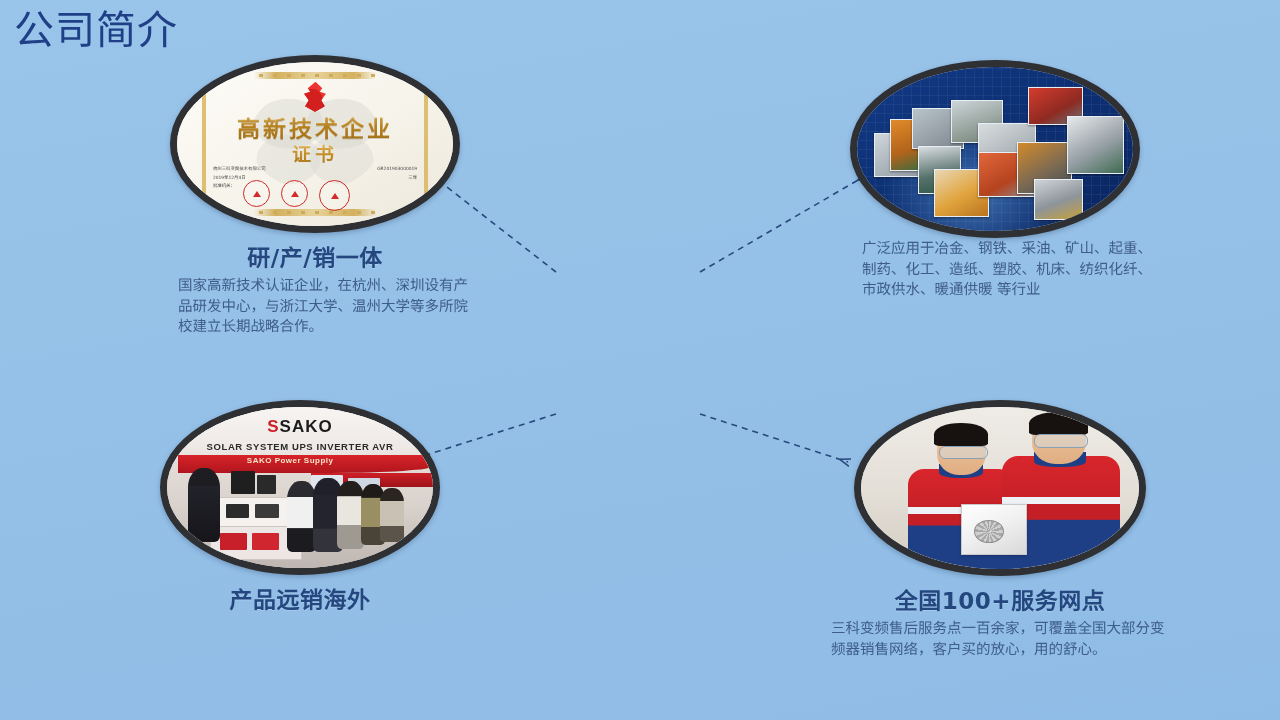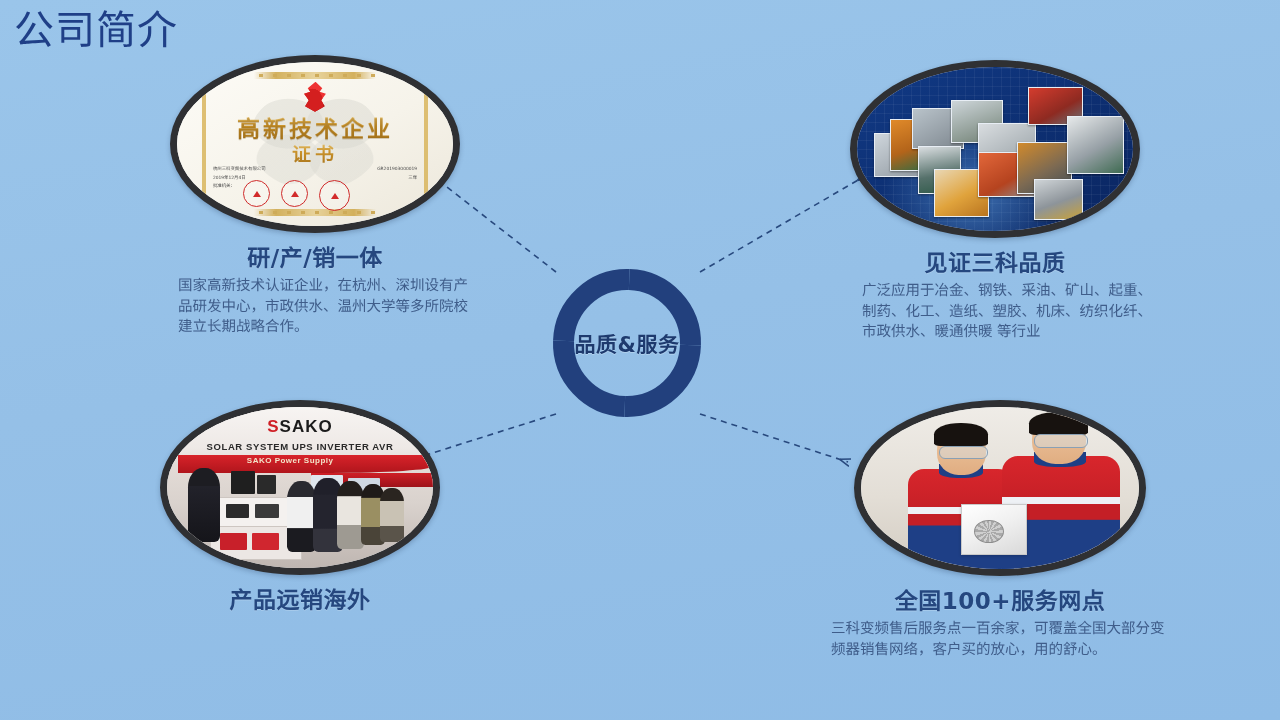--- a/index.html
+++ b/index.html
@@ -388,32 +388,20 @@
       </marker>
     </defs>
     <g stroke="#28497e" stroke-width="1.6" fill="none" stroke-dasharray="6 5">
       <line x1="556" y1="272" x2="425" y2="170" marker-end="url(#arrowUL)"></line>
       <line x1="700" y1="272" x2="865" y2="176" marker-end="url(#arrowUL)"></line>
       <line x1="556" y1="414" x2="404" y2="462" marker-end="url(#arrowUL)"></line>
       <line x1="700" y1="414" x2="848" y2="462" marker-end="url(#arrowUL)"></line>
     </g>
   </svg>
 
-  <div class="center-ring">
-    <svg width="200" height="200" viewBox="0 0 200 200">
-
-      <g fill="none" stroke="#22407d" stroke-width="21">
-        <path d="M 100.0 36.5 A 63.5 63.5 0 0 1 163.5 100" transform="rotate(2 100 100)"></path>
-        <path d="M 163.5 100 A 63.5 63.5 0 0 1 100 163.5" transform="rotate(2 100 100)"></path>
-        <path d="M 100 163.5 A 63.5 63.5 0 0 1 36.5 100" transform="rotate(2 100 100)"></path>
-        <path d="M 36.5 100 A 63.5 63.5 0 0 1 100 36.5" transform="rotate(2 100 100)"></path>
-      </g>
-    </svg>
-    <div class="ring-label">品质&amp;服务</div>
-  </div>
 
   <div class="quad quad-tl">
     <div class="photo-ellipse">
       <div class="photo-inner cert">
         <div class="cert-frame"></div>
         <div class="cert-orn top"></div>
         <div class="cert-orn bot"></div>
         <div class="cert-flower"></div>
         <div class="cert-logo"></div>
         <div class="cert-title">高新技术企业</div>
@@ -432,41 +420,40 @@
           </div>
         </div>
         <div class="cert-seals">
           <div class="seal"></div>
           <div class="seal"></div>
           <div class="seal wide"></div>
         </div>
       </div>
     </div>
     <div class="item-heading">研/产/销一体</div>
-    <div class="item-body">国家高新技术认证企业，在杭州、深圳设有产品研发中心，市政供水、温州大学等多所院校建立长期战略合作。</div>
+    <div class="item-body">国家高新技术认证企业，在杭州、深圳设有产品研发中心，与浙江大学、温州大学等多所院校建立长期战略合作。</div>
   </div>
 
   <div class="quad quad-tr">
     <div class="photo-ellipse">
       <div class="photo-inner collage">
         <div class="tile" style="left:6%;  top:40%; width:19%; height:26%; background:linear-gradient(150deg,#cfd6dc,#8e979f);"></div>
         <div class="tile" style="left:12%; top:32%; width:16%; height:30%; background:linear-gradient(160deg,#e08a2a,#b3641a 55%,#2b6b45);"></div>
         <div class="tile" style="left:20%; top:25%; width:18%; height:24%; background:linear-gradient(150deg,#b9c3ca,#7d868e);"></div>
         <div class="tile" style="left:22%; top:48%; width:15%; height:28%; background:linear-gradient(170deg,#d9dde0,#56716b 60%,#2f5a4a);"></div>
         <div class="tile" style="left:28%; top:62%; width:19%; height:28%; background:linear-gradient(150deg,#e9d7b4,#e0a33c 55%,#b9741f);"></div>
         <div class="tile" style="left:34%; top:20%; width:18%; height:25%; background:linear-gradient(160deg,#cdd5d9,#6f7f72);"></div>
         <div class="tile" style="left:44%; top:34%; width:20%; height:22%; background:linear-gradient(150deg,#d9dde0,#9aa3a8);"></div>
         <div class="tile" style="left:44%; top:52%; width:20%; height:26%; background:linear-gradient(150deg,#e2673a,#b5431f 60%,#8e8e8e);"></div>
         <div class="tile" style="left:58%; top:46%; width:19%; height:30%; background:linear-gradient(150deg,#d18a2c,#7d6a52 55%,#3c4a55);"></div>
         <div class="tile" style="left:62%; top:12%; width:19%; height:22%; background:linear-gradient(150deg,#d43c2e,#8e2a21 60%,#6b7378);"></div>
         <div class="tile" style="left:64%; top:68%; width:17%; height:24%; background:linear-gradient(160deg,#cfd4d7,#8d949a 55%,#c8a13a);"></div>
         <div class="tile" style="left:76%; top:30%; width:20%; height:34%; background:linear-gradient(150deg,#e6e9ea,#97a0a6 55%,#3f6b52);"></div>
       </div>
     </div>
-    <div class="item-heading">见证三科品质</div>
     <div class="item-body">广泛应用于冶金、钢铁、采油、矿山、起重、制药、化工、造纸、塑胶、机床、纺织化纤、市政供水、暖通供暖 等行业</div>
   </div>
 
   <div class="quad quad-bl">
     <div class="photo-ellipse">
       <div class="photo-inner expo">
         <div class="expo-header"></div>
         <div class="expo-brand"><span class="s">S</span><span>SAKO</span></div>
         <div class="expo-tag">SOLAR SYSTEM UPS INVERTER AVR</div>
         <div class="expo-redband"></div>

